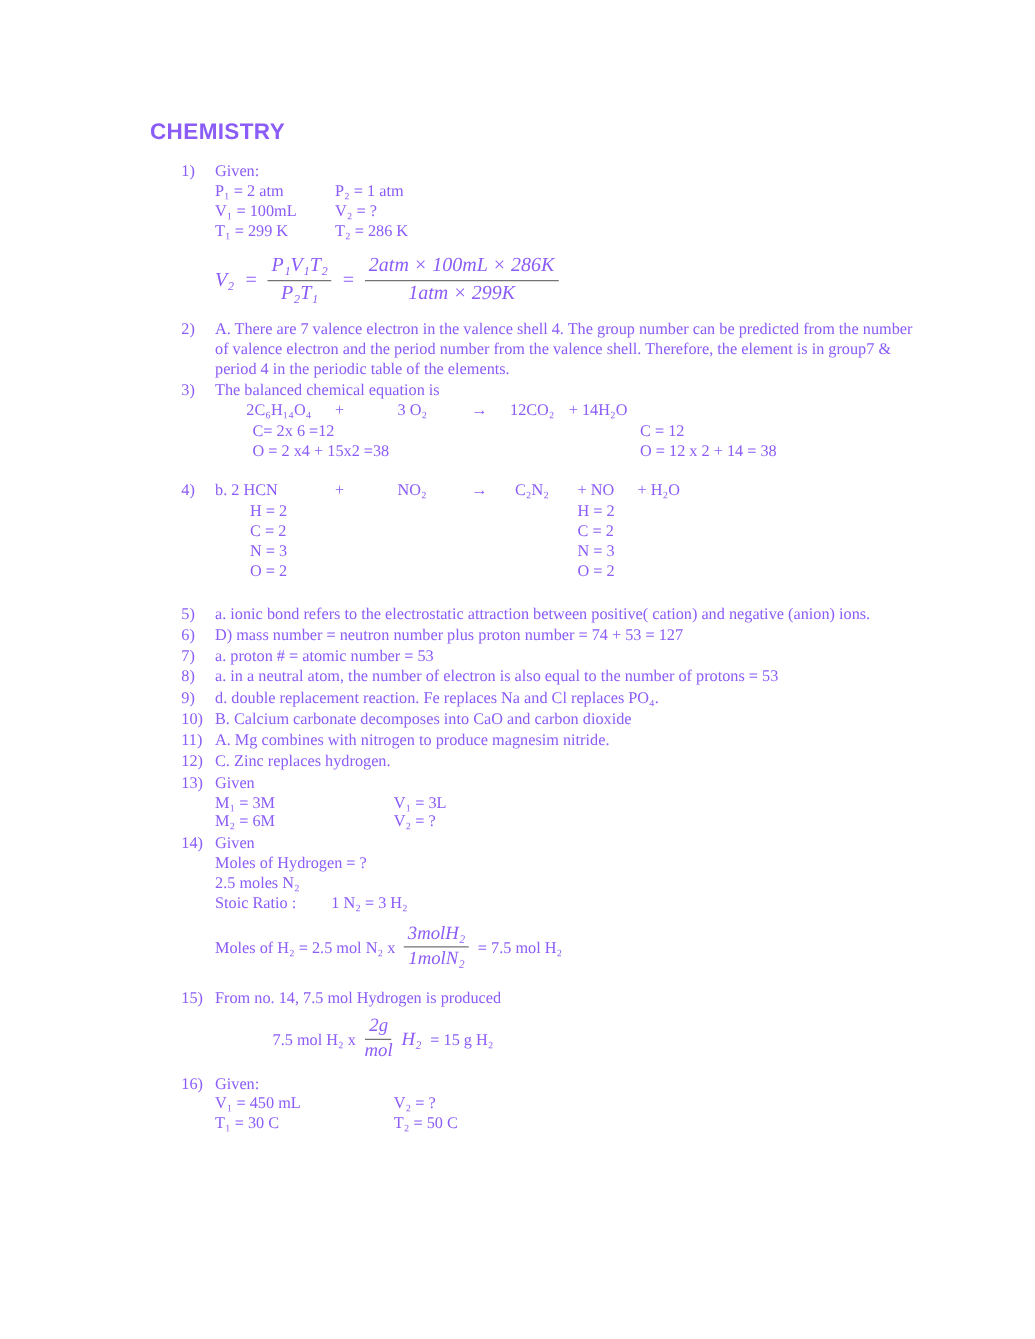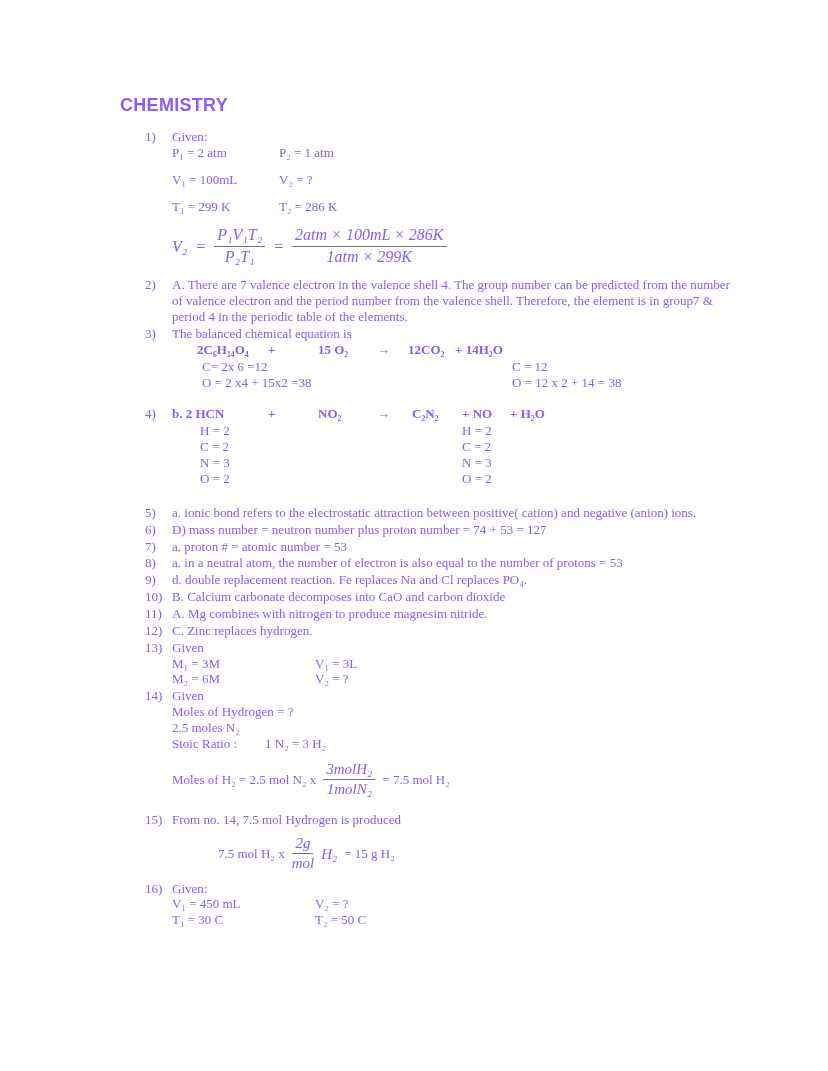--- a/index.html
+++ b/index.html
@@ -20,35 +20,35 @@
     font-family: "Liberation Sans", "DejaVu Sans", sans-serif;
     font-size: 18px;
     font-weight: 700;
     margin: 0 0 13px 0;
     letter-spacing: 0.3px;
   }
   .item { display: flex; padding-left: 25px; margin-bottom: 1px; line-height: 1.22; }
   .num { flex: none; width: 27px; }
   .body { flex: 1; min-width: 0; }
   .given { display: grid; width: max-content; line-height: 1.22; }
-  .g-q1  { grid-template-columns: 96px auto; gap: 11px; }
+  .g-q1  { grid-template-columns: 96px auto; }
   .g-q13 { grid-template-columns: 143px auto; }
   .g-q16 { grid-template-columns: 143px auto; }
   .eqblock { display: flex; align-items: center; gap: 8px; }
   .eq-q1  { margin: 12px 0 10px 0; text-align: right; }
   .eq-q13 { margin: 14px 0 12px 0; gap: 14px; }
   .eq-q14 { margin: 9px 0 13px 0; gap: 7px; }
   .eq-q15 { margin: 7px 0 7px 46px; gap: 7px; }
   .frac { display: inline-flex; flex-direction: column; align-items: center; font-style: italic; line-height: 1.15; }
   .frac .fn { border-bottom: 1px solid #737373; padding: 0 3px 1px 3px; }
   .frac .fd { padding-top: 1px; }
   .m { font-style: italic; }
   .s15 { font-size: 15px; }
   .s16 { font-size: 16px; }
-  .posline { position: relative; height: 17px; font-weight: bold; }
+  .posline { position: relative; height: 17px; }
   .posline > span { position: absolute; top: 0; white-space: nowrap; }
   .row2 { display: flex; line-height: 1.22; }
   .q3-left { margin-left: 30px; width: 310px; }
   .q4-left { margin-left: 28px; width: 262px; }
   .gap16 { margin-bottom: 16px; }
   .gap18 { margin-bottom: 18px; }
   .ratio { display: flex; }
   .ratio .rl { width: 93px; }
 </style>
 </head>
@@ -92,21 +92,21 @@
       <div class="body">A. There are 7 valence electron in the valence shell 4. The group number can be predicted from the number of valence electron  and the period number from the valence shell. Therefore, the element is in group7 &amp; period 4 in the periodic table of the elements.</div>
     </div>
 
     <div class="item gap16">
       <span class="num">3)</span>
       <div class="body">
         <div>The balanced chemical equation is</div>
         <div class="posline">
           <span style="left:25px">2C₆H₁₄O₄</span>
           <span style="left:96px">+</span>
-          <span style="left:146px">15 O₂</span>
+          <span style="left:146px">3 O₂</span>
           <span style="left:205px">→</span>
           <span style="left:236px">12CO₂</span>
           <span style="left:283px">+ 14H₂O</span>
         </div>
         <div class="row2">
           <span class="q3-left">C= 2x 6 =12</span>
           <span>C = 12</span>
         </div>
         <div class="row2">
           <span class="q3-left">O = 2 x4 + 15x2 =38</span>

